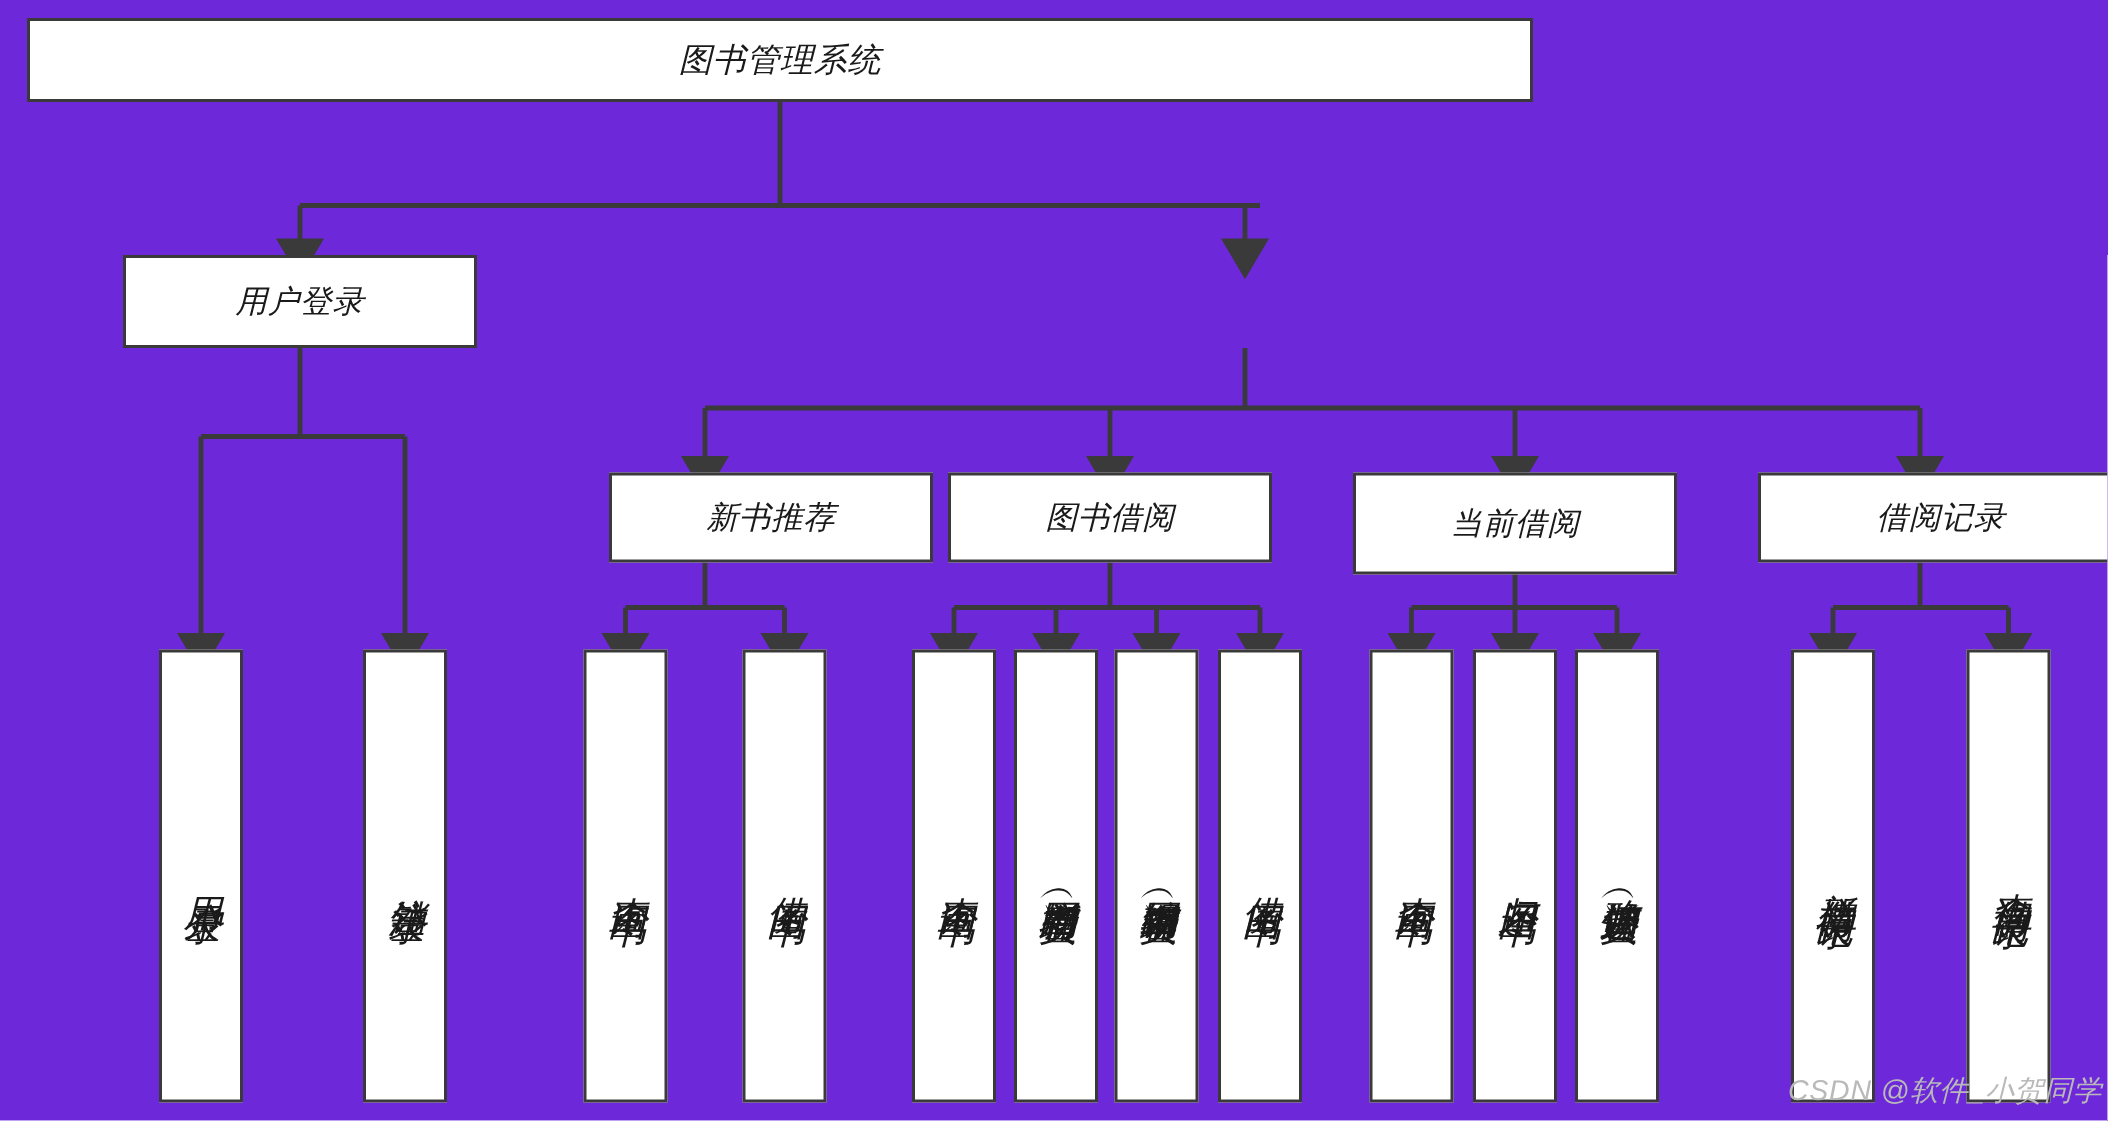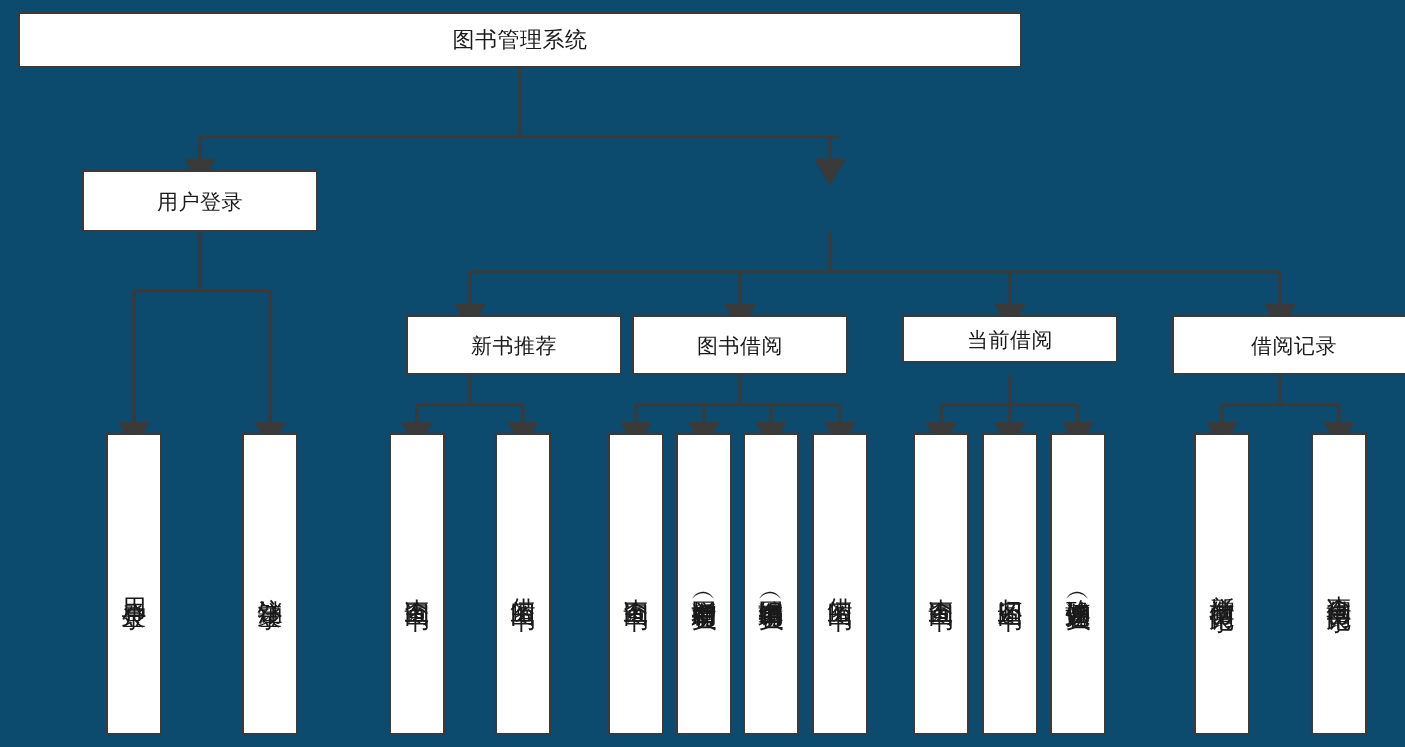--- a/index.html
+++ b/index.html
@@ -9,22 +9,23 @@
     background: #ffffff;
   }
   body {
     font-family: "Liberation Sans", "DejaVu Sans", sans-serif;
     color: #1a1a1a;
   }
   #diagram-root {
     position: relative;
     width: 1405px;
     height: 747px;
-    background: #0c4a6e;
+    background: #6d28d9;
     overflow: hidden;
+    font-style: italic;
   }
   #edge-layer {
     position: absolute;
     left: 0;
     top: 0;
     width: 1405px;
     height: 747px;
     pointer-events: none;
   }
   .node {
@@ -144,21 +145,21 @@
   <div class="node node-l2" style="left:82px; top:170px; width:236px; height:62px;">
     <span class="node-label">用户登录</span>
   </div>
 
   <div class="node node-l3" style="left:362px; top:315px; width:216px; height:60px;margin-left:44px;">
     <span class="node-label">新书推荐</span>
   </div>
   <div class="node node-l3" style="left:632px; top:315px; width:216px; height:60px;">
     <span class="node-label">图书借阅</span>
   </div>
-  <div class="node node-l3" style="left:902px; top:315px; width:216px; height:48px;">
+  <div class="node node-l3" style="left:902px; top:315px; width:216px; height:68px;">
     <span class="node-label">当前借阅</span>
   </div>
   <div class="node node-l3" style="left:1172px; top:315px; width:244px; height:60px;">
     <span class="node-label">借阅记录</span>
   </div>
 
   <div class="node node-leaf" style="left:106px; top:433px; width:56px; height:302px;">
     <span class="node-label">用户登录</span>
   </div>
   <div class="node node-leaf" style="left:242px; top:433px; width:56px; height:302px;">
@@ -195,14 +196,15 @@
     <span class="node-label">确认归还（管理员）</span>
   </div>
 
   <div class="node node-leaf" style="left:1194px; top:433px; width:56px; height:302px;">
     <span class="node-label">新增借阅记录</span>
   </div>
   <div class="node node-leaf" style="left:1311px; top:433px; width:56px; height:302px;">
     <span class="node-label">查询借阅记录</span>
   </div>
 
+  <div id="watermark">CSDN @软件_小贺同学</div>
 
 </div>
 
 </body></html>

